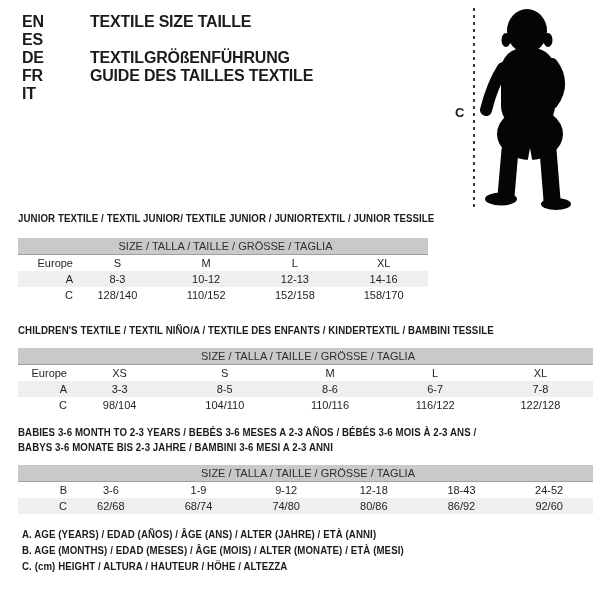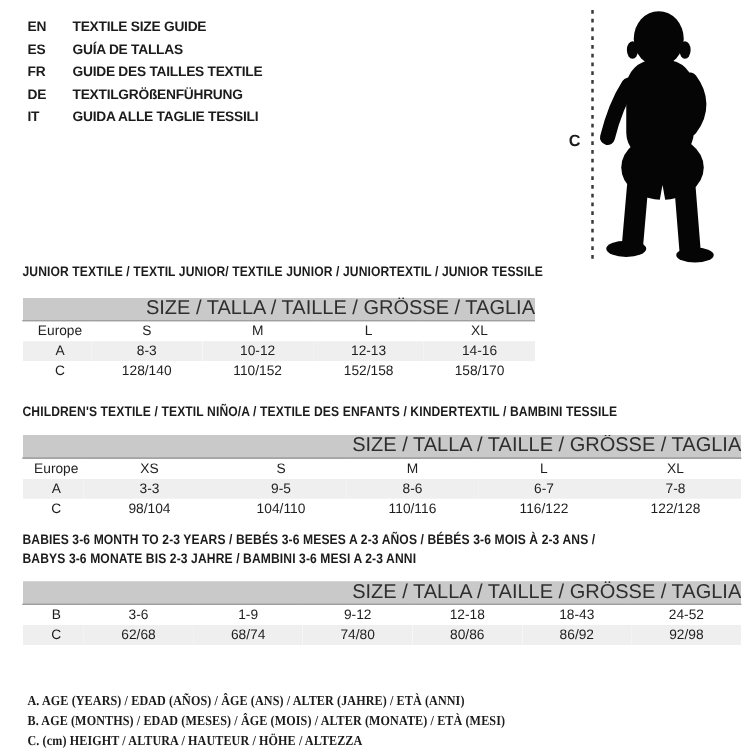--- a/index.html
+++ b/index.html
@@ -2,21 +2,21 @@
 <html style="--bar-bg: #c9c9c9; --bar-border: #9f9f9f; --shade-bg: #efefef;"><head>
 <meta charset="utf-8">
 <style>
   html,body{margin:0;padding:0;background:#fff;}
   .page{
     position:relative;width:600px;height:600px;background:#fff;overflow:hidden;
     font-family:"Liberation Sans",sans-serif;color:#1b1b1b;
   }
   
   .lang-list{position:absolute;left:22px;top:13px;}
-  .lang-row{display:flex;font-weight:bold;font-size:11px;line-height:18px;letter-spacing:-0.2px;}
+  .lang-row{display:flex;font-weight:bold;font-size:16px;line-height:18px;letter-spacing:-0.2px;gap:32px;}
   .lang-code{width:36px;flex:0 0 36px;}
   .lang-label{white-space:nowrap;}
 
   
   .figure-svg{position:absolute;left:440px;top:0;width:160px;height:215px;}
   .height-marker{position:absolute;left:455px;top:105px;font-size:13px;font-weight:bold;}
 
   
   .tbl-title{
     position:absolute;left:18px;font-size:11px;font-weight:bold;white-space:nowrap;
@@ -26,59 +26,57 @@
   .tbl-title.two-line div{transform:none;}
 
   
   table.size-table{
     position:absolute;left:18px;border-collapse:collapse;table-layout:fixed;
     font-size:11px;color:#1e1e1e;
   }
   table.size-table td{padding:0;vertical-align:middle;overflow:hidden;}
   tr.bar-row td{
     background:var(--bar-bg,#c9c9c9);height:16px;border-bottom:1px solid var(--bar-border,#9f9f9f);
-    padding-left:5px;font-size:16px;color:#2e2e2e;text-align:right;white-space:nowrap;
+    padding-left:5px;font-size:11px;color:#2e2e2e;text-align:center;white-space:nowrap;
   }
   table.size-table tbody tr{height:16px;}
   table.size-table tbody td{text-align:center;}
-  table.size-table tbody td:first-child{text-align:center;padding-left:5px;}
+  table.size-table tbody td:first-child{text-align:right;padding-left:5px;}
   tr.shaded td{background:var(--shade-bg,#efefef);}
 
   
-  .legend{position:absolute;left:22px;top:553px;font-family:Liberation Serif, serif;}
+  .legend{position:absolute;left:22px;top:526px;}
   .legend-line{
     font-size:11px;font-weight:bold;line-height:16px;white-space:nowrap;
     transform:scaleX(0.88);transform-origin:0 50%;letter-spacing:0.1px;
   }
 </style>
 </head>
 <body>
 
 <div class="page">
 
   <div class="lang-list">
     <div class="lang-row">
       <span class="lang-code">EN</span>
-      <span class="lang-label">TEXTILE SIZE GUIDE</span>
+      <span class="lang-label">TEXTILE SIZE TAILLE</span>
     </div>
     <div class="lang-row">
       <span class="lang-code">ES</span>
-      <span class="lang-label">GUÍA DE TALLAS</span>
+    </div>
+    <div class="lang-row">
+      <span class="lang-code">DE</span>
+      <span class="lang-label">TEXTILGRÖßENFÜHRUNG</span>
     </div>
     <div class="lang-row">
       <span class="lang-code">FR</span>
       <span class="lang-label">GUIDE DES TAILLES TEXTILE</span>
     </div>
     <div class="lang-row">
-      <span class="lang-code">DE</span>
-      <span class="lang-label">TEXTILGRÖßENFÜHRUNG</span>
-    </div>
-    <div class="lang-row">
       <span class="lang-code">IT</span>
-      <span class="lang-label">GUIDA ALLE TAGLIE TESSILI</span>
     </div>
   </div>
 
   <svg class="figure-svg" viewBox="0 0 160 215">
     <line x1="34" y1="8" x2="34" y2="207" stroke="#3a3a3a" stroke-width="2" stroke-dasharray="3 4"></line>
     <g fill="#050505" stroke="none">
       <rect x="61" y="48" width="54" height="80" rx="22"></rect>
       <path d="M63,68 C54,82 49,98 46,110" fill="none" stroke="#050505" stroke-width="12" stroke-linecap="round"></path>
       <path d="M112,64 C121,76 122,90 112,103" fill="none" stroke="#050505" stroke-width="12" stroke-linecap="round"></path>
       <ellipse cx="90" cy="134" rx="33" ry="26"></ellipse>
@@ -153,21 +151,21 @@
         <td>Europe</td>
         <td>XS</td>
         <td>S</td>
         <td>M</td>
         <td>L</td>
         <td>XL</td>
       </tr>
       <tr class="shaded">
         <td>A</td>
         <td>3-3</td>
-        <td>9-5</td>
+        <td>8-5</td>
         <td>8-6</td>
         <td>6-7</td>
         <td>7-8</td>
       </tr>
       <tr>
         <td>C</td>
         <td>98/104</td>
         <td>104/110</td>
         <td>110/116</td>
         <td>116/122</td>
@@ -205,21 +203,21 @@
         <td>18-43</td>
         <td>24-52</td>
       </tr>
       <tr class="shaded">
         <td>C</td>
         <td>62/68</td>
         <td>68/74</td>
         <td>74/80</td>
         <td>80/86</td>
         <td>86/92</td>
-        <td>92/98</td>
+        <td>92/60</td>
       </tr>
     </tbody>
   </table>
 
   <div class="legend">
     <div class="legend-line">A. AGE (YEARS) / EDAD (AÑOS) / ÂGE (ANS) / ALTER (JAHRE) / ETÀ (ANNI)</div>
     <div class="legend-line">B. AGE (MONTHS) / EDAD (MESES) / ÂGE (MOIS) / ALTER (MONATE) / ETÀ (MESI)</div>
     <div class="legend-line">C. (cm) HEIGHT / ALTURA / HAUTEUR / HÖHE / ALTEZZA</div>
   </div>
 

